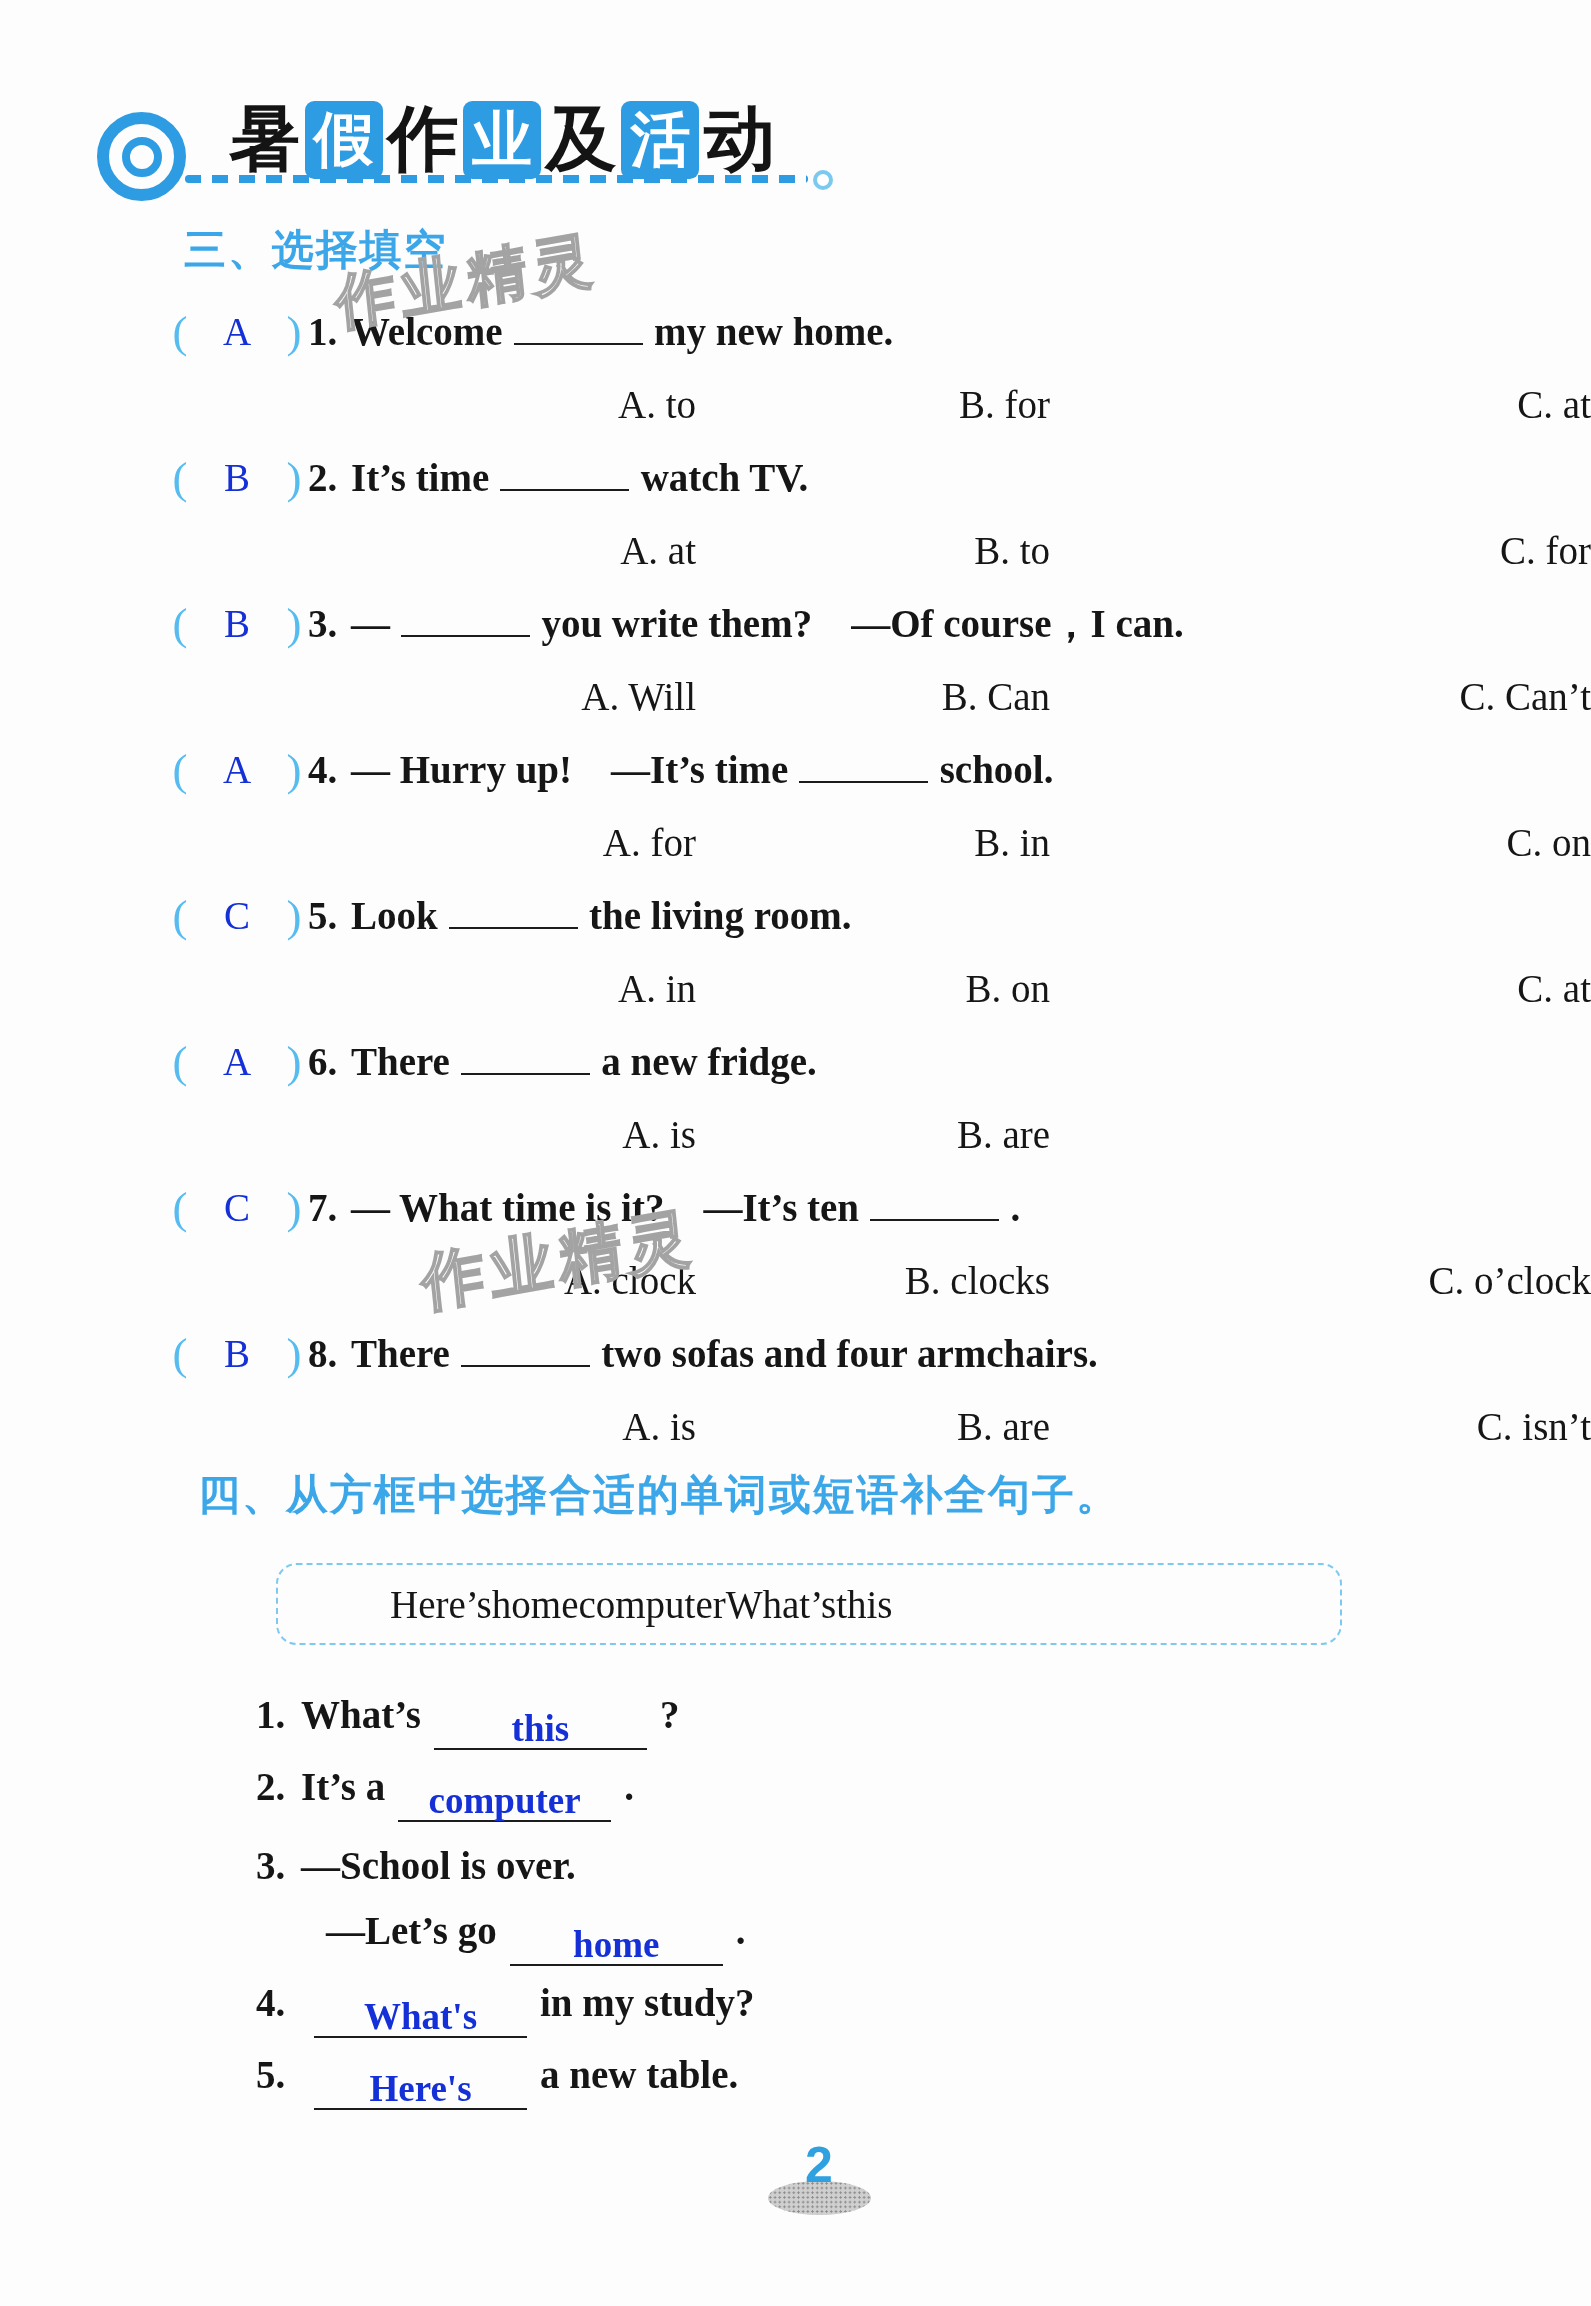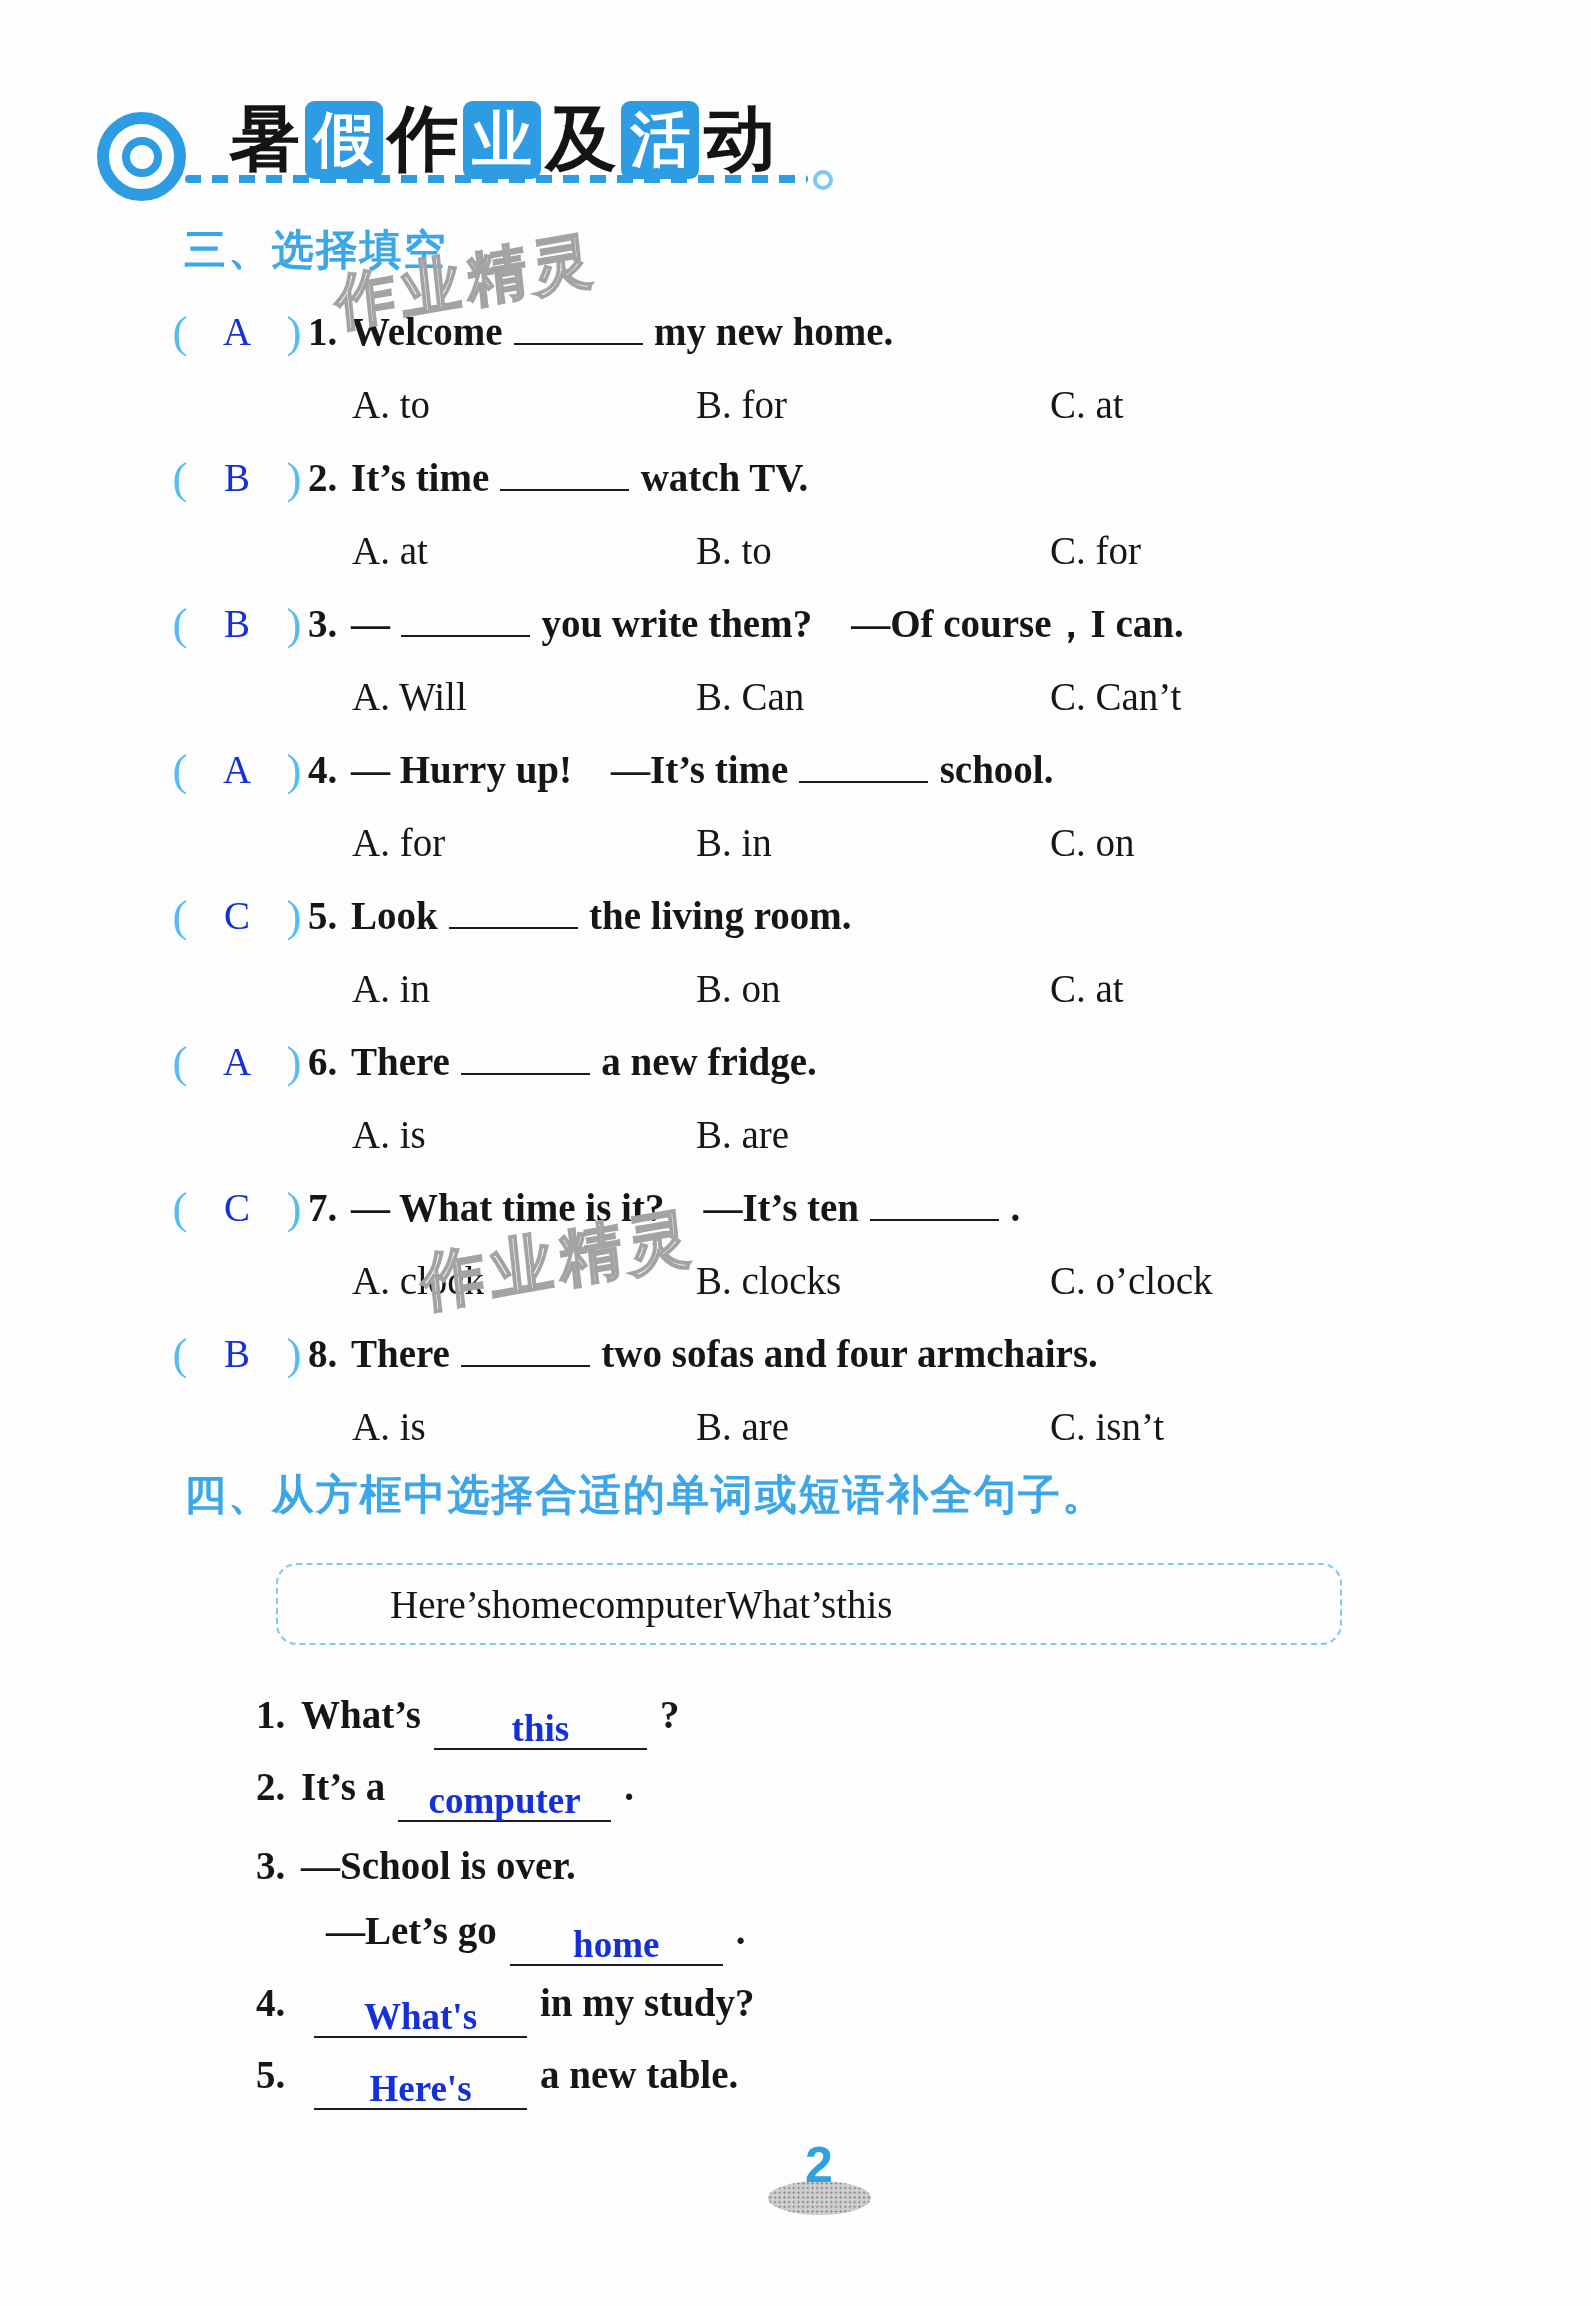--- a/index.html
+++ b/index.html
@@ -26,32 +26,32 @@
   
   .wm{position:absolute;font-family:"Liberation Sans", sans-serif;font-weight:900;
     color:rgba(255,255,255,.45);-webkit-text-stroke:1.9px #a3a3a3;
     transform:rotate(-10deg) skewX(-4deg);letter-spacing:6.5px;white-space:nowrap;z-index:5;}
   .wm1{left:334px;top:241px;font-size:60px;}
   .wm2{left:420px;top:1217px;font-size:63px;}
   
   .sec-head{position:absolute;font-family:"Liberation Sans", sans-serif;font-weight:700;
     font-size:42px;color:#3ba7e9;letter-spacing:1.9px;white-space:nowrap;margin-left:15px;}
   .s3-head{left:169px;top:222px;}
-  .s4-head{left:169px;top:1467px;}
+  .s4-head{left:183px;top:1467px;}
   
   .s3{position:absolute;left:0;top:295px;width:1591px;}
   .row{height:73px;display:flex;align-items:center;font-size:39px;}
   .qrow{padding-left:166px;}
   .paren{color:#56bcef;font-size:45px;width:28px;text-align:center;font-family:"Liberation Serif",serif;}
   .ansbox{width:86px;text-align:center;color:#1430d6;}
   .qnum{display:inline-block;min-width:43px;}
   .qtext{white-space:nowrap;font-weight:bold;}
   .blk{display:inline-block;width:129px;height:7.5px;border-bottom:2.8px solid #1c1c1c;
     margin:0 11.2px;}
-  .orow{padding-left:352px;}
+  .orow{padding-left:352px;text-align:right;}
   .oa{display:inline-block;width:344px;}
   .ob{display:inline-block;width:354px;}
   .oc{display:inline-block;flex:1;}
   
   .wordbox{position:absolute;left:276px;top:1563px;width:1066px;height:82px;box-sizing:border-box;
     border:2.8px dashed #7fc9f0;border-radius:20.5px;display:flex;align-items:center;
     justify-content:flex-start;padding:0 110px 0 112px;font-size:39px;}
   .boxword{white-space:nowrap;}
   
   .s4{position:absolute;left:0;top:1685px;width:1356px;}

